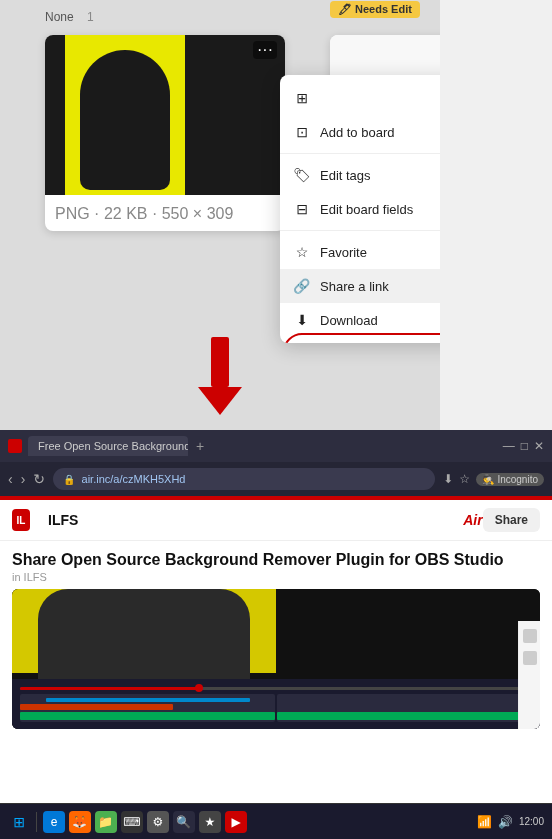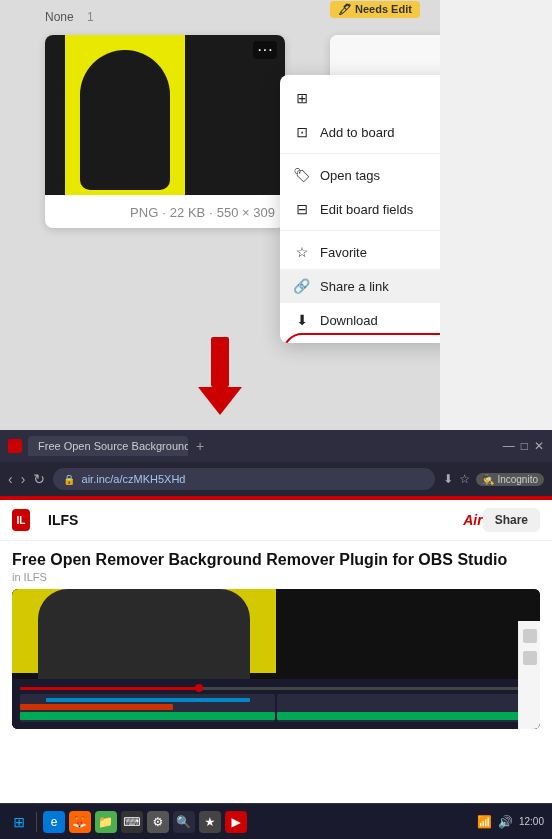--- a/index.html
+++ b/index.html
@@ -128,24 +128,23 @@
     .image-card-title {
       font-size: 13px;
       font-weight: 600;
       color: #111;
       white-space: nowrap;
       overflow: hidden;
       text-overflow: ellipsis;
     }
 
     .image-card-meta {
-      font-size: 13px;
+      font-size: 16px;
       color: #888;
       margin-top: 2px;
-      text-align: right;
     }
 
     
     .right-card {
       position: absolute;
       top: 35px;
       left: 330px;
       width: 200px;
       background: white;
       border-radius: 8px;
@@ -691,21 +690,21 @@
 
       <div class="menu-item">
         <span class="menu-item-icon">⊡</span>
         <span>Add to board</span>
       </div>
 
       <div class="menu-divider"></div>
 
       <div class="menu-item">
         <span class="menu-item-icon">🏷</span>
-        <span>Open tags</span>
+        <span>Edit tags</span>
       </div>
 
       <div class="menu-item">
         <span class="menu-item-icon">⊟</span>
         <span>Edit board fields</span>
         <span class="menu-item-chevron">›</span>
       </div>
 
       <div class="menu-divider"></div>
 
@@ -779,21 +778,21 @@
         <div class="air-logo-icon">IL</div>
         <span class="air-logo-text">ILFS</span>
       </div>
       <div style="margin-left:auto; display:flex; align-items:center;">
         <span class="air-wordmark">Air</span>
       </div>
       <button class="share-button">Share</button>
     </div>
 
     <div class="page-title-section">
-      <div class="page-main-title">Free Open Remover Background Remover Plugin for OBS Studio</div>
+      <div class="page-main-title">Share Open Source Background Remover Plugin for OBS Studio</div>
       <div class="page-subtitle">in ILFS</div>
     </div>
 
     <div class="media-area">
       <div class="media-content">
         <div class="video-yellow-bg"></div>
         <div class="video-dark-person"></div>
 
         <div class="video-controls-bar">
           <div class="video-progress">

